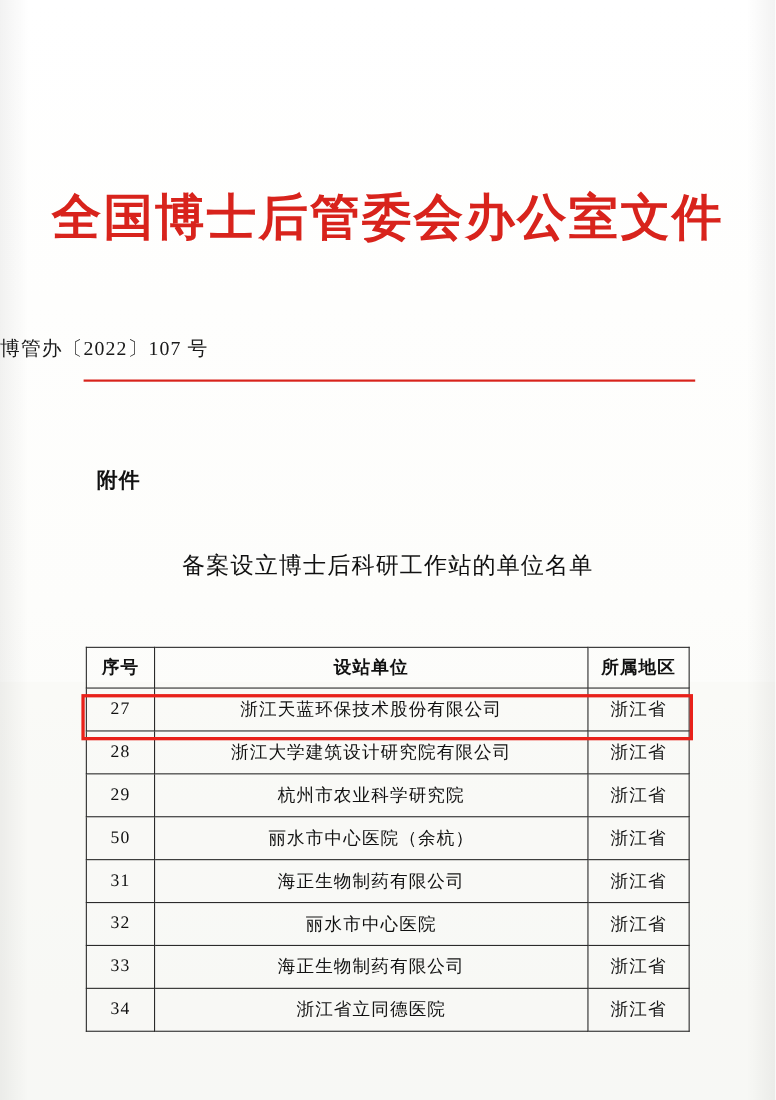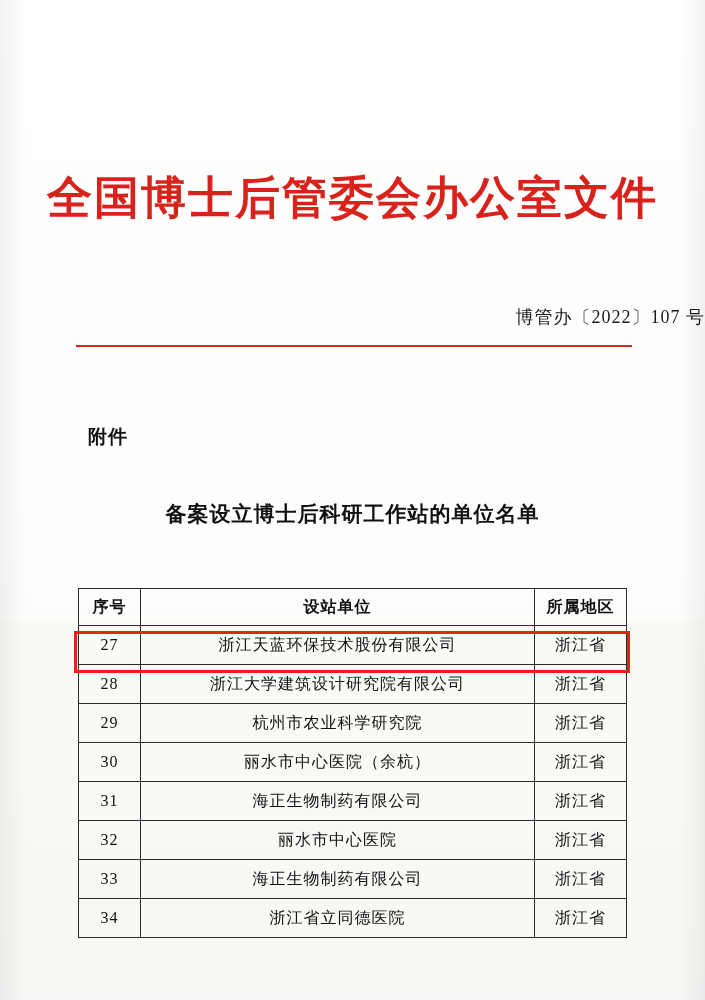--- a/index.html
+++ b/index.html
@@ -42,21 +42,21 @@
     font-weight: bold;
     font-size: 45px;
     letter-spacing: 2px;
     white-space: nowrap;
   }
   .doc-number {
     position: absolute;
     top: 305px;
     left: 0;
     width: 705px;
-    text-align: right;
+    text-align: left;
     font-size: 18px;
     color: #1a1a1a;
     letter-spacing: 1px;
   }
   .red-rule {
     position: absolute;
     top: 345px;
     left: 76px;
     width: 556px;
     height: 2px;
@@ -72,21 +72,21 @@
     letter-spacing: 1px;
     padding-left: 12px;
   }
   .list-title {
     position: absolute;
     top: 500px;
     left: 0;
     width: 705px;
     text-align: center;
     font-size: 21px;
-    font-weight: bold;
+    font-weight: normal;
     color: #111;
     letter-spacing: 1px;
   }
   table.unit-table {
     position: absolute;
     top: 588px;
     left: 78px;
     width: 548px;
     border-collapse: collapse;
     table-layout: fixed;
@@ -180,21 +180,21 @@
           <td>28</td>
           <td>浙江大学建筑设计研究院有限公司</td>
           <td>浙江省</td>
         </tr>
         <tr>
           <td>29</td>
           <td>杭州市农业科学研究院</td>
           <td>浙江省</td>
         </tr>
         <tr>
-          <td>30</td>
+          <td>50</td>
           <td>丽水市中心医院（余杭）</td>
           <td>浙江省</td>
         </tr>
         <tr>
           <td>31</td>
           <td>海正生物制药有限公司</td>
           <td>浙江省</td>
         </tr>
         <tr>
           <td>32</td>

